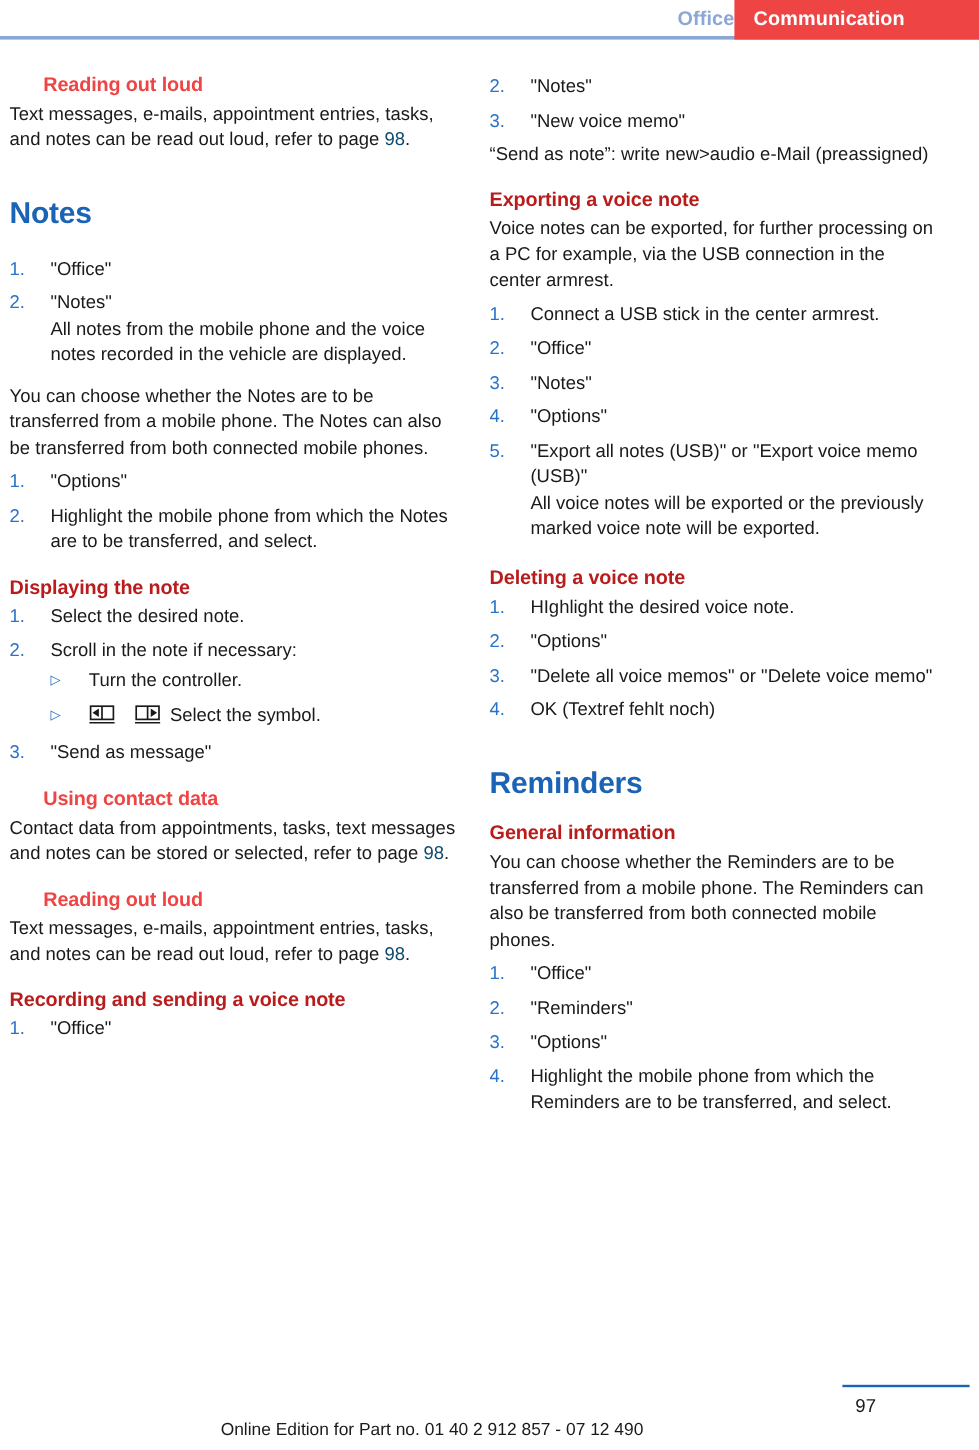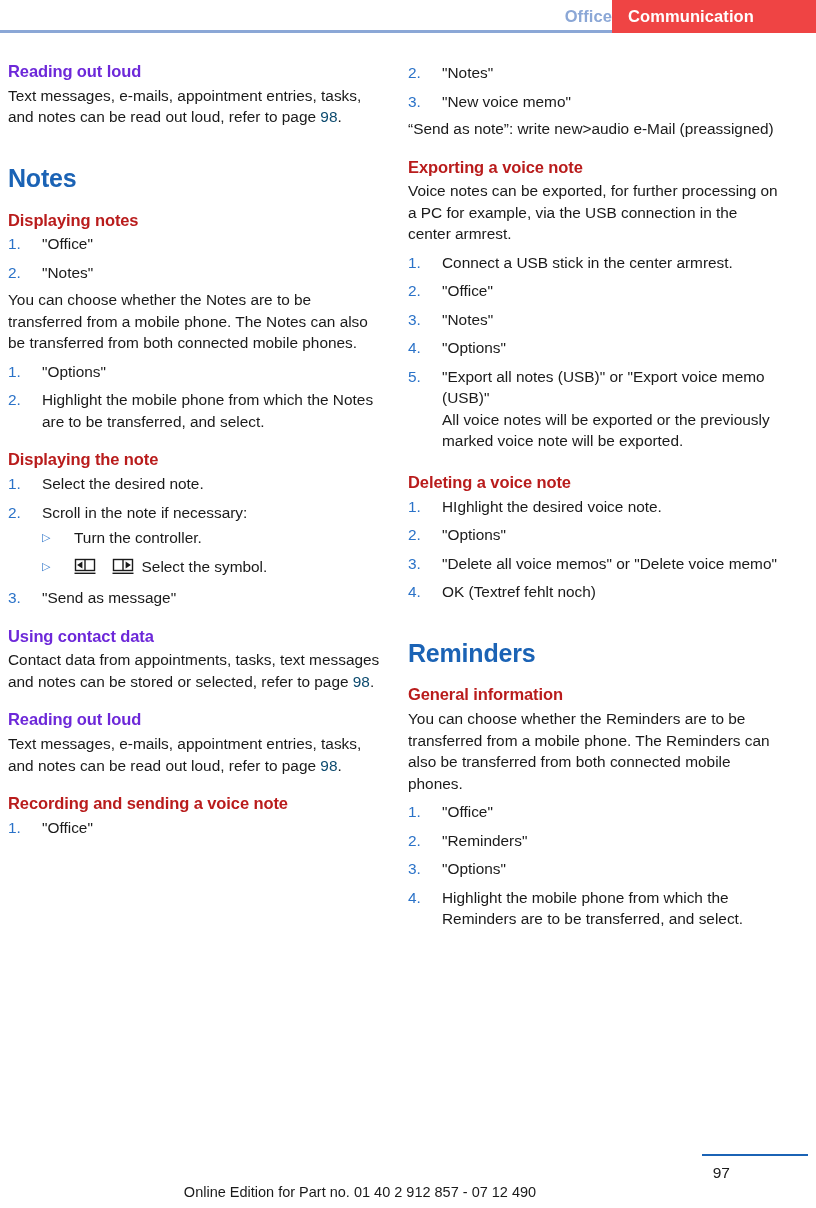--- a/index.html
+++ b/index.html
@@ -86,21 +86,22 @@
   }
   h2.section {
     font-size: 16.5px;
     font-weight: bold;
     color: #b91c1c;
     margin: 0;
     line-height: 1.2;
     letter-spacing: -0.1px;
   }
   h2.section.muted {
-    color: #6d28d9;
+    color: #ef4444;
+    margin-left: 28px;
   }
   p.body {
     font-size: 15.4px;
     line-height: 21.5px;
     margin: 0;
     color: #1a1a1a;
   }
   .ref {
     color: #0c4a6e;
   }
@@ -230,30 +231,30 @@
       <h2 class="section muted">Reading out loud</h2>
       <div class="sp-after-head"></div>
       <p class="body"><span>Text messages, e-mails, appointment entries, tasks, and notes can be read out loud, refer to page </span><span class="ref">98</span><span>.</span></p>
     </div>
 
     <div class="sp-chapter-top"></div>
     <h1 class="chapter">Notes</h1>
 
     <div class="sp-section-top"></div>
     <div>
-      <h2 class="section">Displaying notes</h2>
       <div class="sp-after-head"></div>
       <ol class="steps">
         <li>
           <span class="num">1.</span>
           <span>"Office"</span>
         </li>
         <li>
           <span class="num">2.</span>
           <span>"Notes"</span>
+          <div class="sub-note">All notes from the mobile phone and the voice notes recorded in the vehicle are displayed.</div>
         </li>
       </ol>
       <div class="sp-sm"></div>
       <p class="body">You can choose whether the Notes are to be transferred from a mobile phone. The Notes can also be transferred from both connected mobile phones.</p>
       <div class="sp-list-top"></div>
       <ol class="steps">
         <li>
           <span class="num">1.</span>
           <span>"Options"</span>
         </li>

